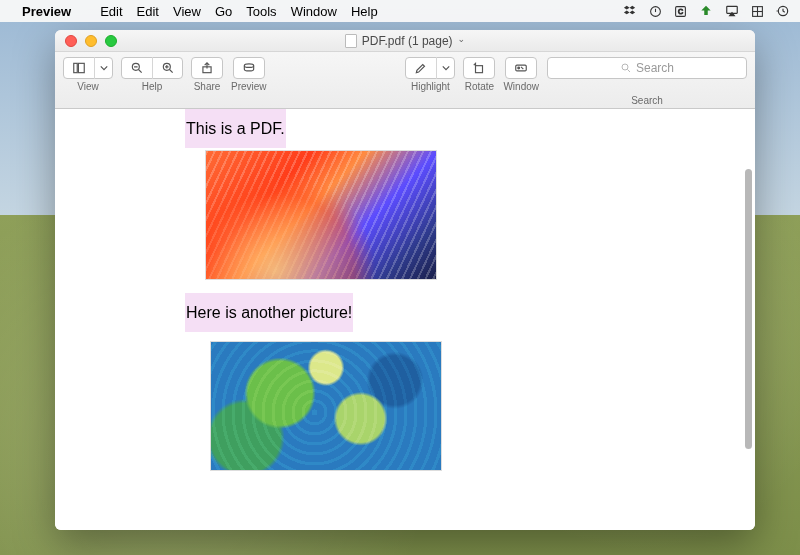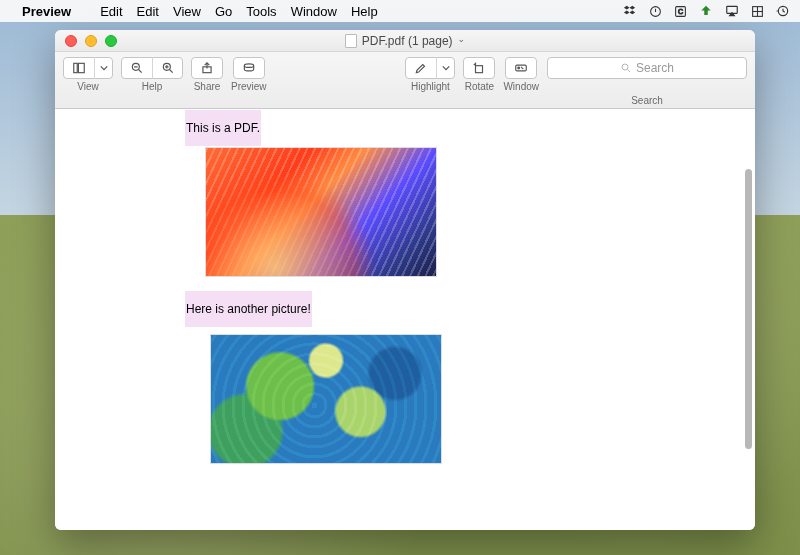--- a/index.html
+++ b/index.html
@@ -40,21 +40,21 @@
 .tool-label { font-size: 10px; color: #6a6a6a; }
 .tool-spacer { flex: 1; }
 .search-wrap { display:flex; flex-direction:column; align-items:center; gap:16px;}
 .search-box { width: 200px; height: 22px; border: 1px solid #c6c6c6; border-radius: 4px; background: #fff; display: flex; align-items: center; justify-content: center; gap: 4px; font-size: 12px; color: #9a9a9a; }
 .search-box svg { opacity:.6; }
 
 .content { flex: 1; background: #fff; overflow: hidden; position: relative; }
 .scroll-area { position: absolute; inset: 0; padding: 5px 90px 20px 130px; }
 .scrollbar { position: absolute; right: 3px; top: 60px; width: 7px; height: 280px; background: rgba(0,0,0,0.28); border-radius: 4px; }
 
-.doc-text { font-size: 12px; color: #000; background: #f5dff5; display: inline; padding: 11px 1px; line-height: 1.4; }
+.doc-text { font-size: 16px; color: #000; background: #f5dff5; display: inline; padding: 11px 1px; line-height: 1.4; }
 .doc-block { margin: 4px 0 10px; }
 
 .img1 { margin-left: 20px; width: 232px; height: 130px; background: linear-gradient(135deg, #ff6b35 0%, #ff3c1a 30%, #ff8c42 45%, #5b4cff 65%, #2e3a8c 85%, #1a1f4a 100%); position: relative; overflow: hidden; border:1px solid #ddd;}
 .img1::before { content: ""; position: absolute; inset: 0; background: repeating-linear-gradient(115deg, rgba(255,255,255,0.22) 0 2px, transparent 2px 7px); }
 .img1::after { content: ""; position: absolute; left: -30px; top: 20px; width: 200px; height: 200px; background: radial-gradient(circle, rgba(255,200,120,0.8), rgba(255,80,30,0.4) 55%, transparent 70%); border-radius: 50%; filter: blur(1px); }
 
 .img2 { margin-left: 25px; width: 232px; height: 130px; background: #2a7abf; position: relative; overflow: hidden; border:1px solid #ddd;}
 .img2::before { content: ""; position: absolute; inset: 0; background:
   radial-gradient(circle at 30% 40%, #6bbf4a 0 18%, transparent 20%),
   radial-gradient(circle at 65% 60%, #a9d46b 0 14%, transparent 16%),

